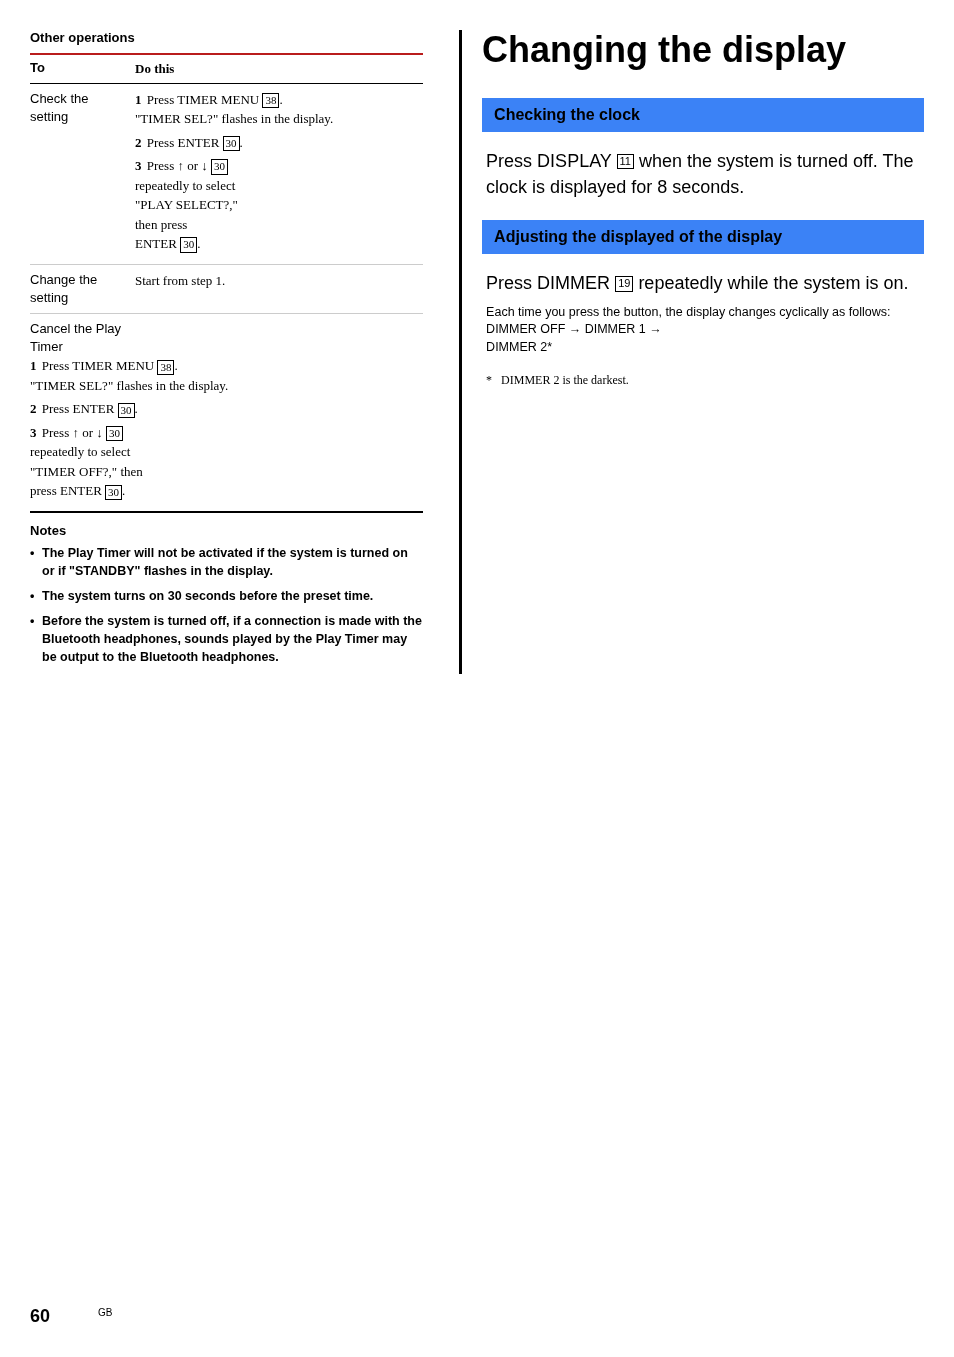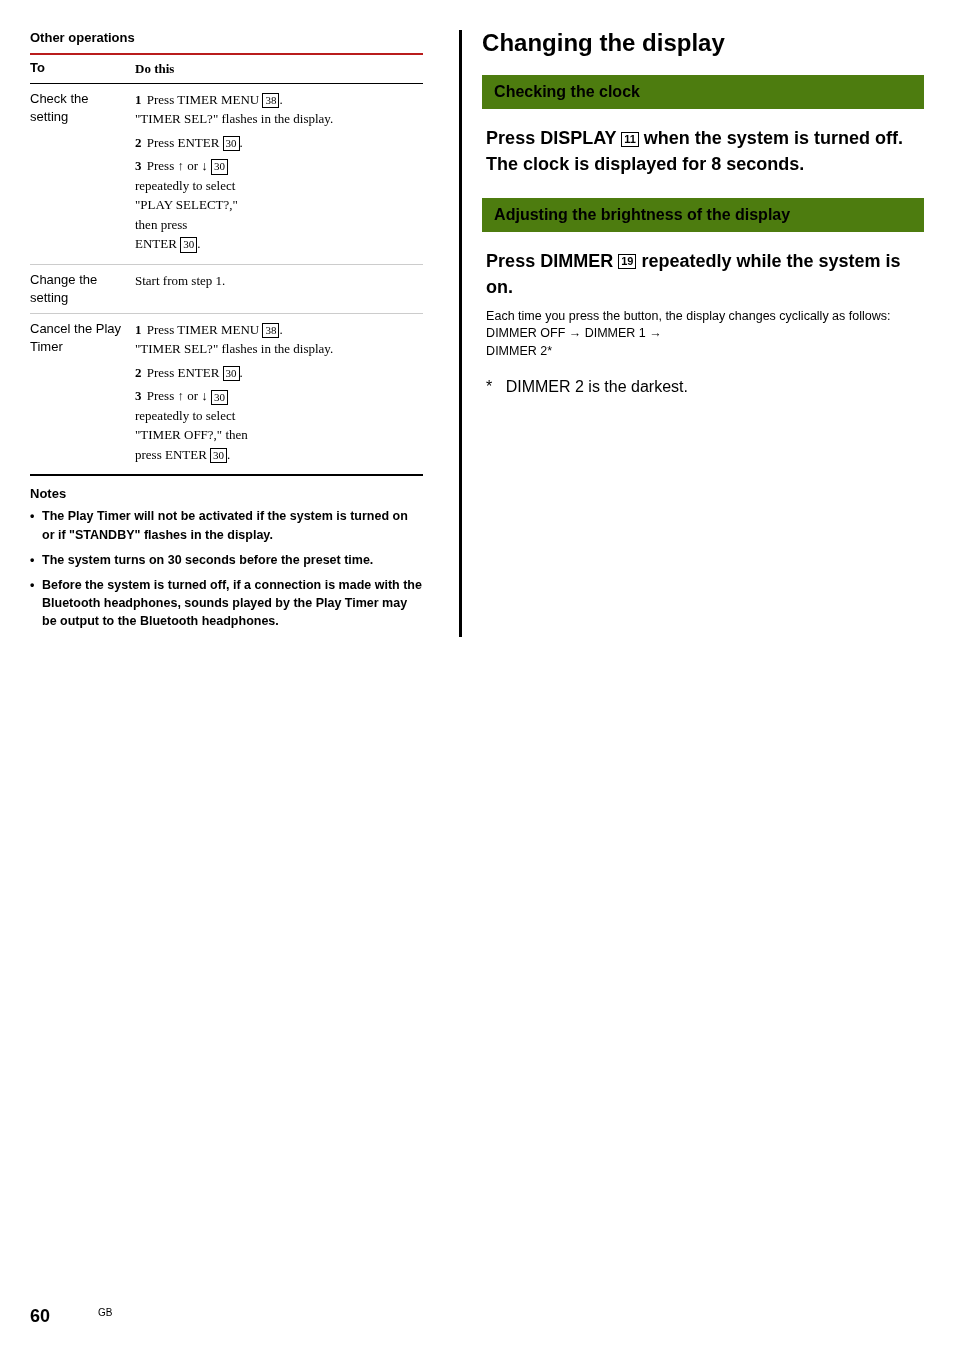--- a/index.html
+++ b/index.html
@@ -50,20 +50,21 @@
       flex: 1;
     }
     .table-row {
       display: flex;
       border-bottom: 1px solid #ccc;
       padding: 6px 0;
       font-size: 13px;
     }
     .table-row:last-child {
       border-bottom: none;
+      flex-direction: column;
     }
     .col-to {
       width: 105px;
       min-width: 105px;
       font-size: 13px;
       line-height: 1.4;
     }
     .col-do {
       flex: 1;
       font-size: 13px;
@@ -124,55 +125,56 @@
       font-size: 18px;
     }
     .page-number-area .sup {
       font-size: 10px;
       vertical-align: super;
       padding-left: 48px;
     }
 
     
     .right-title {
-      font-size: 24px;
-      font-weight: bold;
-      margin-bottom: 19px;
+      font-size: 36px;
+      font-weight: bold;
+      margin-bottom: 28px;
       line-height: 1.1;
     }
     .sub-section {
-      background: #4d7c0f;
+      background: #3b82f6;
       padding: 8px 12px;
       margin-bottom: 16px;
     }
     .sub-section-title {
       font-weight: bold;
       font-size: 16px;
     }
     .section-body {
       font-size: 14px;
       line-height: 1.55;
       margin-bottom: 20px;
       padding: 0 4px;
     }
     .section-body p {
       margin-bottom: 8px;
     }
     .large-text {
       font-size: 18px;
       line-height: 1.45;
-      font-weight: bold;
+      font-weight: normal;
     }
     .small-note {
       font-size: 12.5px;
       line-height: 1.4;
     }
     .star-note {
-      font-size: 16px;
+      font-size: 12px;
       margin-top: 15px;
+      font-family: Liberation Serif, serif;
     }
   </style>
 </head>
 <body>
 
 <div class="page-layout">
 
   <div class="left-col">
     <div class="section-title">Other operations</div>
 
@@ -253,21 +255,21 @@
     <div class="sub-section">
       <span class="sub-section-title">Checking the clock</span>
     </div>
     <div class="section-body">
       <p class="large-text">
         Press DISPLAY <span class="boxed">11</span> when the system is turned off. The clock is displayed for 8 seconds.
       </p>
     </div>
 
     <div class="sub-section">
-      <span class="sub-section-title">Adjusting the brightness of the display</span>
+      <span class="sub-section-title">Adjusting the displayed of the display</span>
     </div>
     <div class="section-body">
       <p class="large-text">
         Press DIMMER <span class="boxed">19</span> repeatedly while the system is on.
       </p>
       <p class="small-note">
         Each time you press the button, the display changes cyclically as follows:<br>
         DIMMER OFF → DIMMER 1 →<br>
         DIMMER 2*
       </p>

